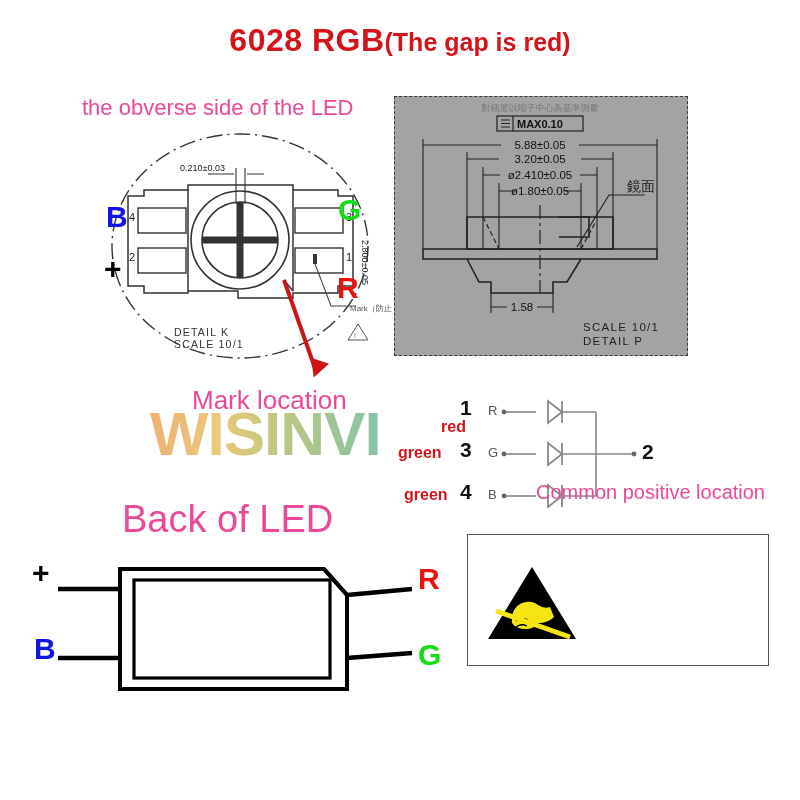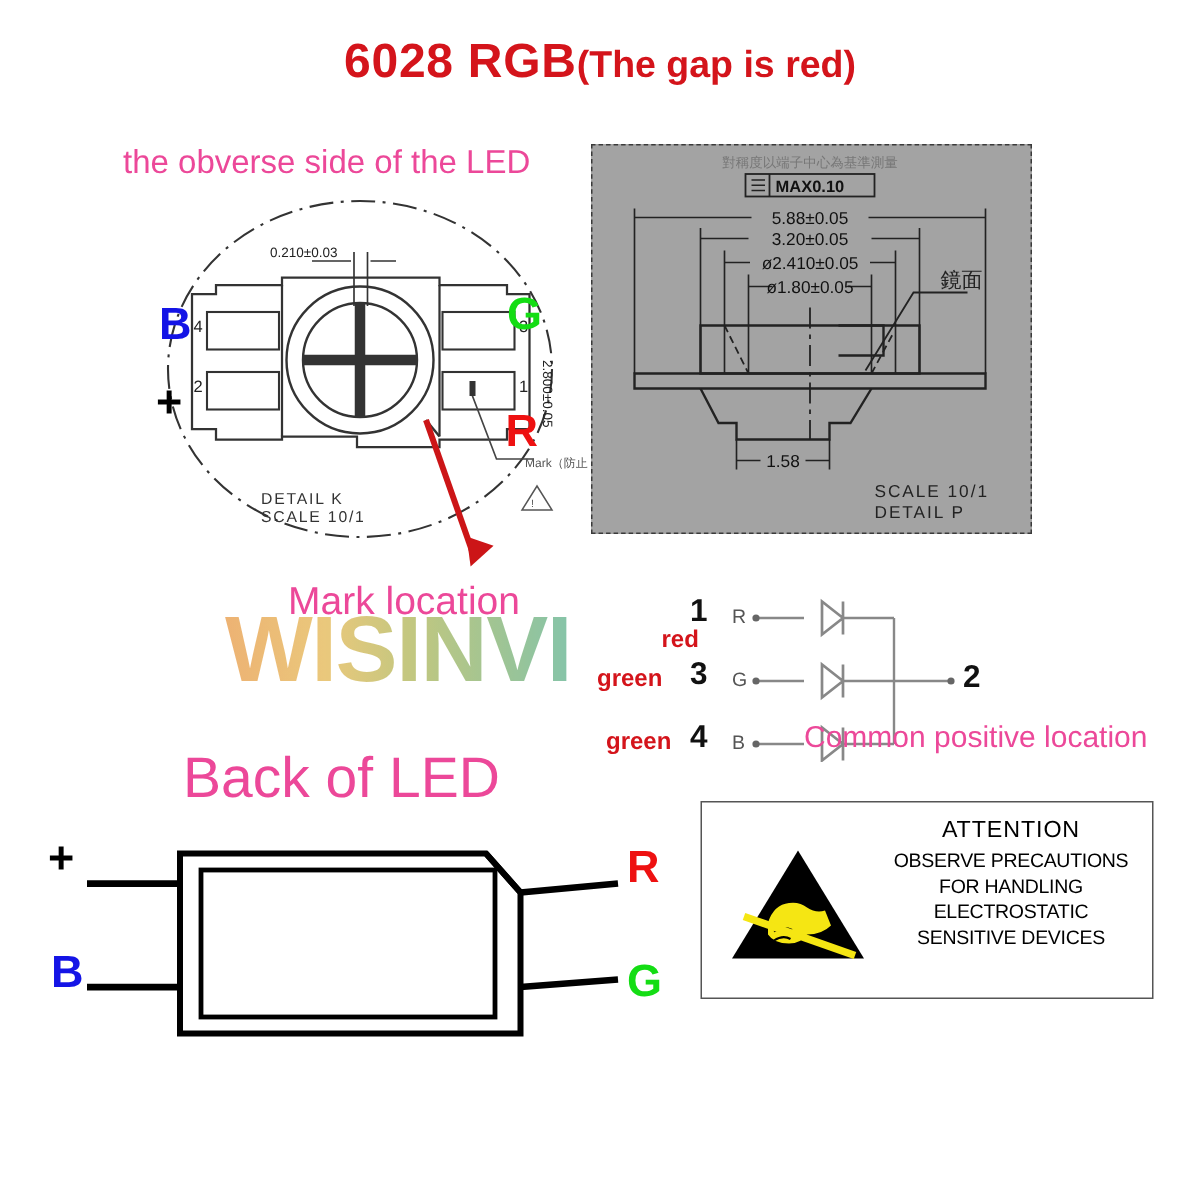--- a/index.html
+++ b/index.html
@@ -295,20 +295,13 @@
   <svg id="esd-tri" viewBox="0 0 92 80">
     <path d="M46 4 L90 76 L2 76 Z" fill="#000"></path>
 
     <path d="M26 52 q4 -12 14 -13 q7 -1 12 3 q6 4 12 2 l4 10
              q-6 6 -16 6 q-4 6 -12 6 q-10 0 -14 -6 Z" fill="#f5e613"></path>
     <path d="M30 58 q6 -4 12 -1 M30 64 q6 -4 11 -1" stroke="#000" stroke-width="1.4" fill="none"></path>
 
     <path d="M10 48 L84 74" stroke="#f5e613" stroke-width="5" fill="none"></path>
   </svg>
 
-  <div id="esd-text">
-    <div class="hd">ATTENTION</div>
-    <div class="ln">OBSERVE PRECAUTIONS</div>
-    <div class="ln">FOR HANDLING</div>
-    <div class="ln">ELECTROSTATIC</div>
-    <div class="ln">SENSITIVE DEVICES</div>
-  </div>
 </div>
 
 </body></html>

